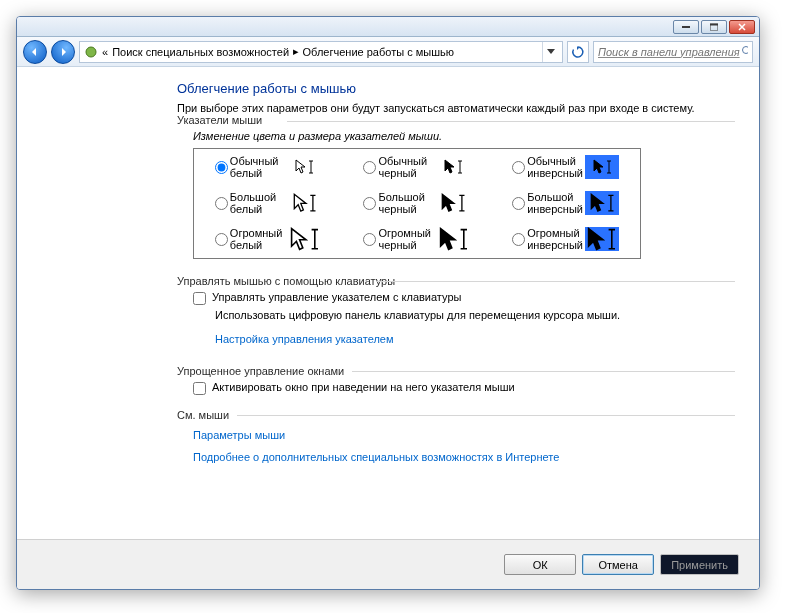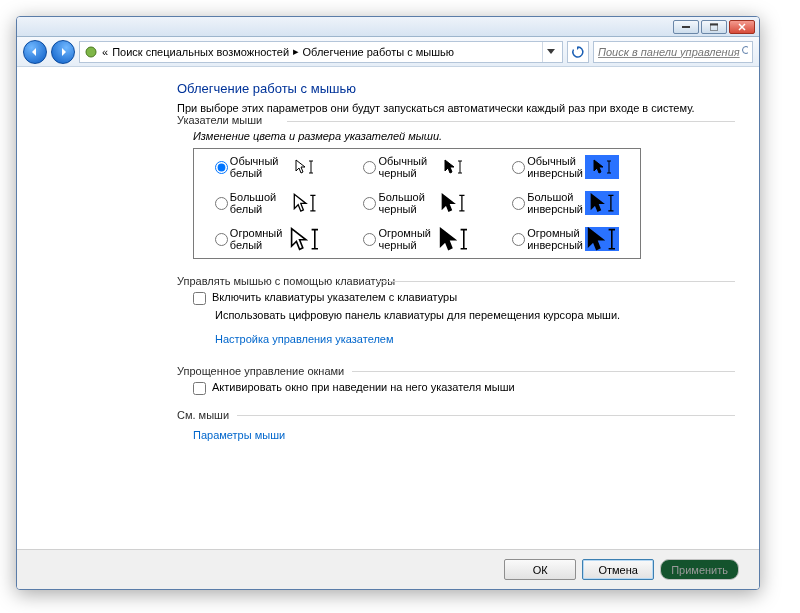--- a/index.html
+++ b/index.html
@@ -34,24 +34,24 @@
 .ptr-cell { display:flex; align-items:center; padding:6px 6px;justify-content:center; }
 .ptr-cell input[type=radio] { margin-right:2px; }
 .ptr-label { width:58px; line-height:1.1; }
 .ptr-prev { width:34px; height:24px; display:flex; align-items:center; justify-content:center; gap:1px; }
 .ptr-prev.inv { background:#2a72ff; }
 .checkrow { margin:4px 0 4px 16px; display:flex; align-items:flex-start; gap:6px; }
 .checkrow input { margin-top:1px; }
 .indent { margin-left:38px; color:#000; margin-bottom:8px; }
 .link { color:#0066cc; margin:4px 0 6px 16px; text-decoration:none; display:inline-block; }
 .link.ind { margin-left:38px; }
-.footer { position:absolute; bottom:0; left:0; right:0; height:40px; background:#f0f0f0; border-top:1px solid #d0d0d0; display:flex; align-items:center; justify-content:flex-end; padding:0 20px; gap:6px; }
+.footer { position:absolute; bottom:0; left:0; right:0; height:50px; background:#f0f0f0; border-top:1px solid #d0d0d0; display:flex; align-items:center; justify-content:flex-end; padding:0 20px; gap:6px; }
 .btn { min-width:72px; height:21px; border:1px solid #8e8e8e; background:linear-gradient(#fafafa,#e2e2e2); border-radius:2px; padding:0 10px; cursor:pointer; font-size:11px; }
 .btn.focus { border-color:#3c7fb1; box-shadow:0 0 0 1px #b6d8f3 inset; }
-.btn:disabled { color:#9a9a9a; border-color:#c0c0c0; background:#14532d;border-radius:9px; }
+.btn:disabled { color:#9a9a9a; border-color:#c0c0c0; background:#0f172a; }
 svg.arrow-white{fill:#fff;}
 </style>
 </head>
 <body>
 
 <div class="shadow">
   <div class="titlebar">
     <div class="tbtn">
         <svg width="8" height="2">
           <rect width="8" height="2" fill="#3a3a3a"></rect>
@@ -226,33 +226,34 @@
                 <path d="M1 1H5M3 1V13M1 13H5" stroke="#000" fill="none"></path>
               </svg>
             </span>
           </label>
         </div>
     </div>
 
     <div class="group-label w2">Управлять мышью с помощью клавиатуры</div>
     <div class="checkrow">
         <input type="checkbox" style="">
-        <span>Включить клавиатуры указателем с клавиатуры</span>
+        <span>Управлять управление указателем с клавиатуры</span>
       </div>
     <div class="indent">Использовать цифровую панель клавиатуры для перемещения курсора мыши.</div>
     <a href="#" class="link ind">Настройка управления указателем</a>
 
     <div class="group-label w3" style="margin-top:14px">Упрощенное управление окнами</div>
     <div class="checkrow">
         <input type="checkbox" style="">
         <span>Активировать окно при наведении на него указателя мыши</span>
       </div>
 
     <div class="group-label w4" style="margin-top:14px">См. мыши</div>
     <a href="#" class="link">Параметры мыши</a><br>
+    <a href="#" class="link">Подробнее о дополнительных специальных возможностях в Интернете</a>
   </div>
 
   <div class="footer">
     <button class="btn">ОК</button>
     <button class="btn focus">Отмена</button>
     <button class="btn" disabled="">Применить</button>
   </div>
 </div>
 
 </body></html>

